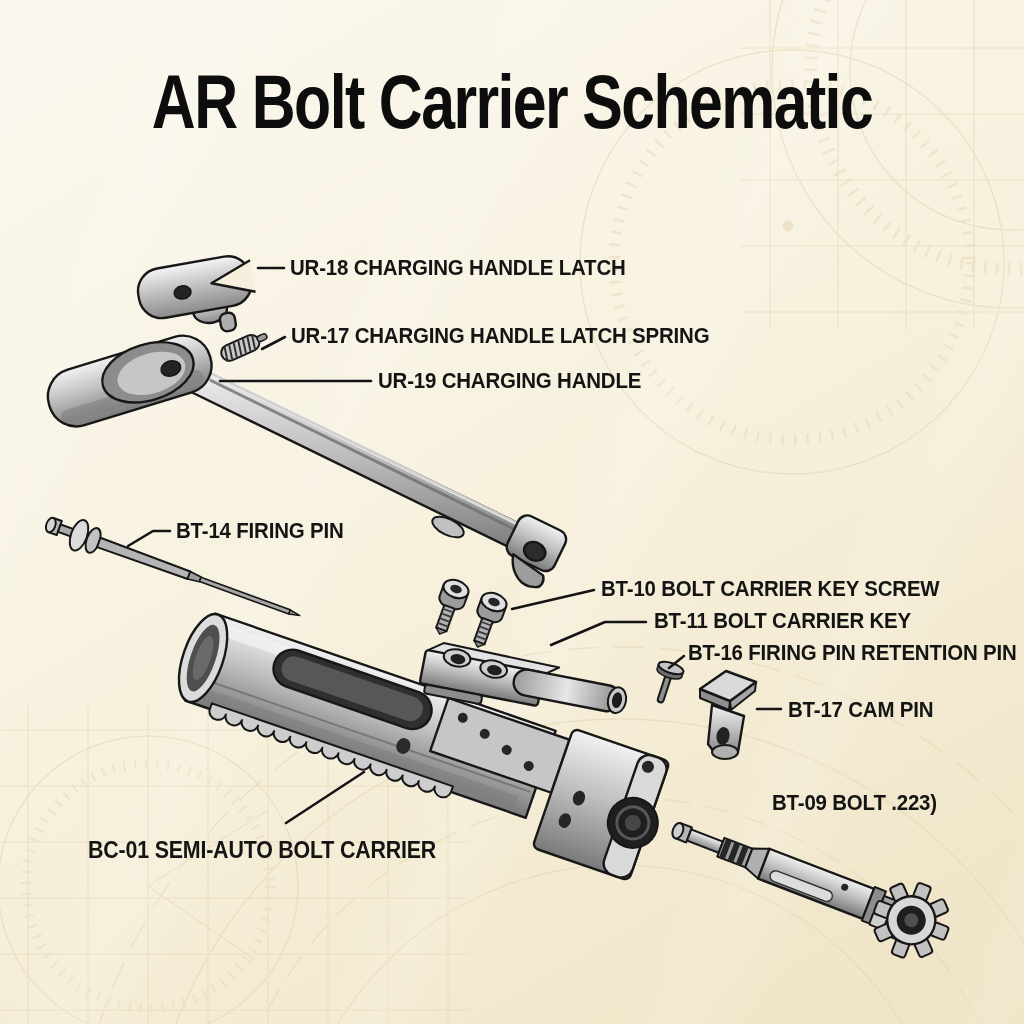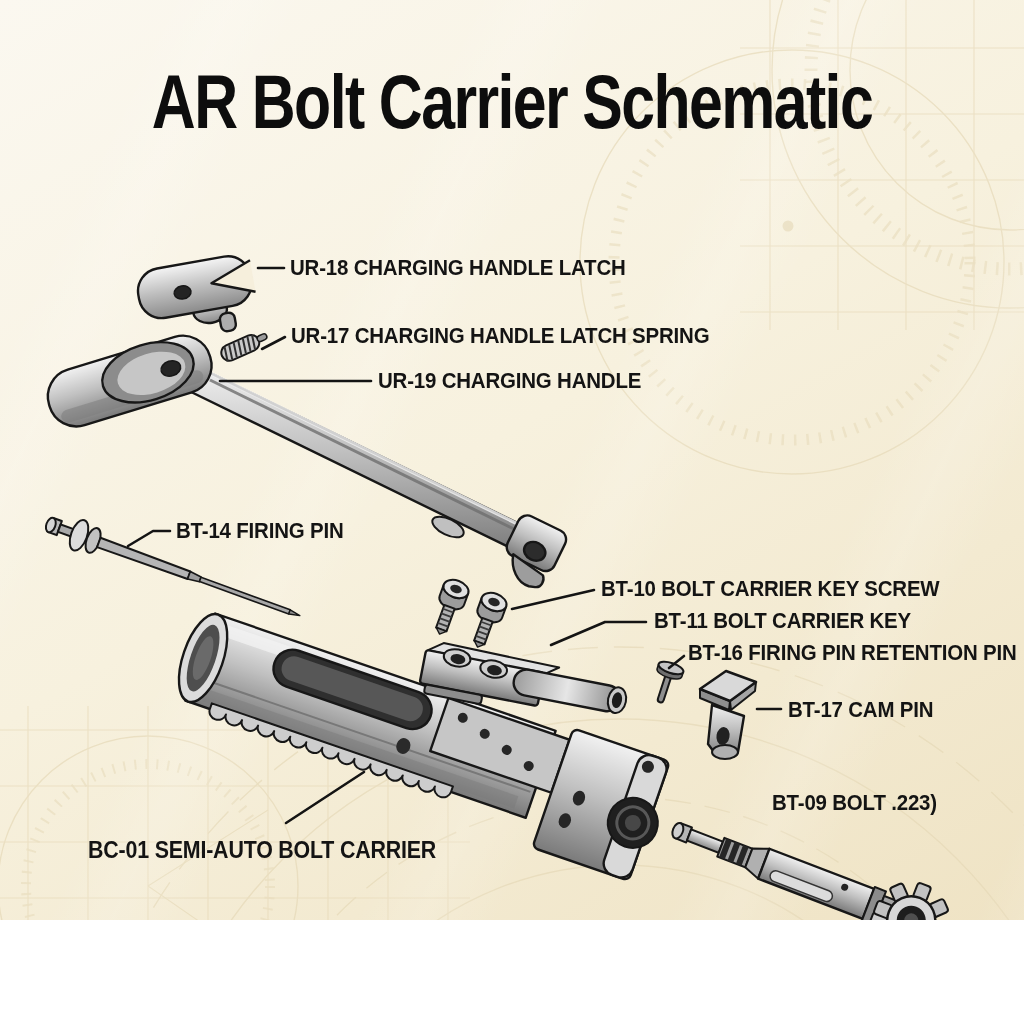--- a/index.html
+++ b/index.html
@@ -1,18 +1,18 @@
 <!DOCTYPE html>
 <html><head>
 <meta charset="utf-8">
 <style>
   html,body{margin:0;padding:0;}
   .stage{
     position:relative;
-    width:1024px;height:920px;
+    width:1024px;height:1024px;
     overflow:hidden;
     background:linear-gradient(150deg,#fbf8f0 0%,#f7f1de 48%,#efe3c4 100%);
     font-family:"Liberation Sans", sans-serif;
   }
   .streaks{
     position:absolute;inset:0;pointer-events:none;
     background:repeating-linear-gradient(115deg,
       rgba(255,255,255,0) 0px, rgba(255,255,255,0) 150px,
       rgba(255,255,255,.14) 210px, rgba(255,255,255,0) 280px);
   }

